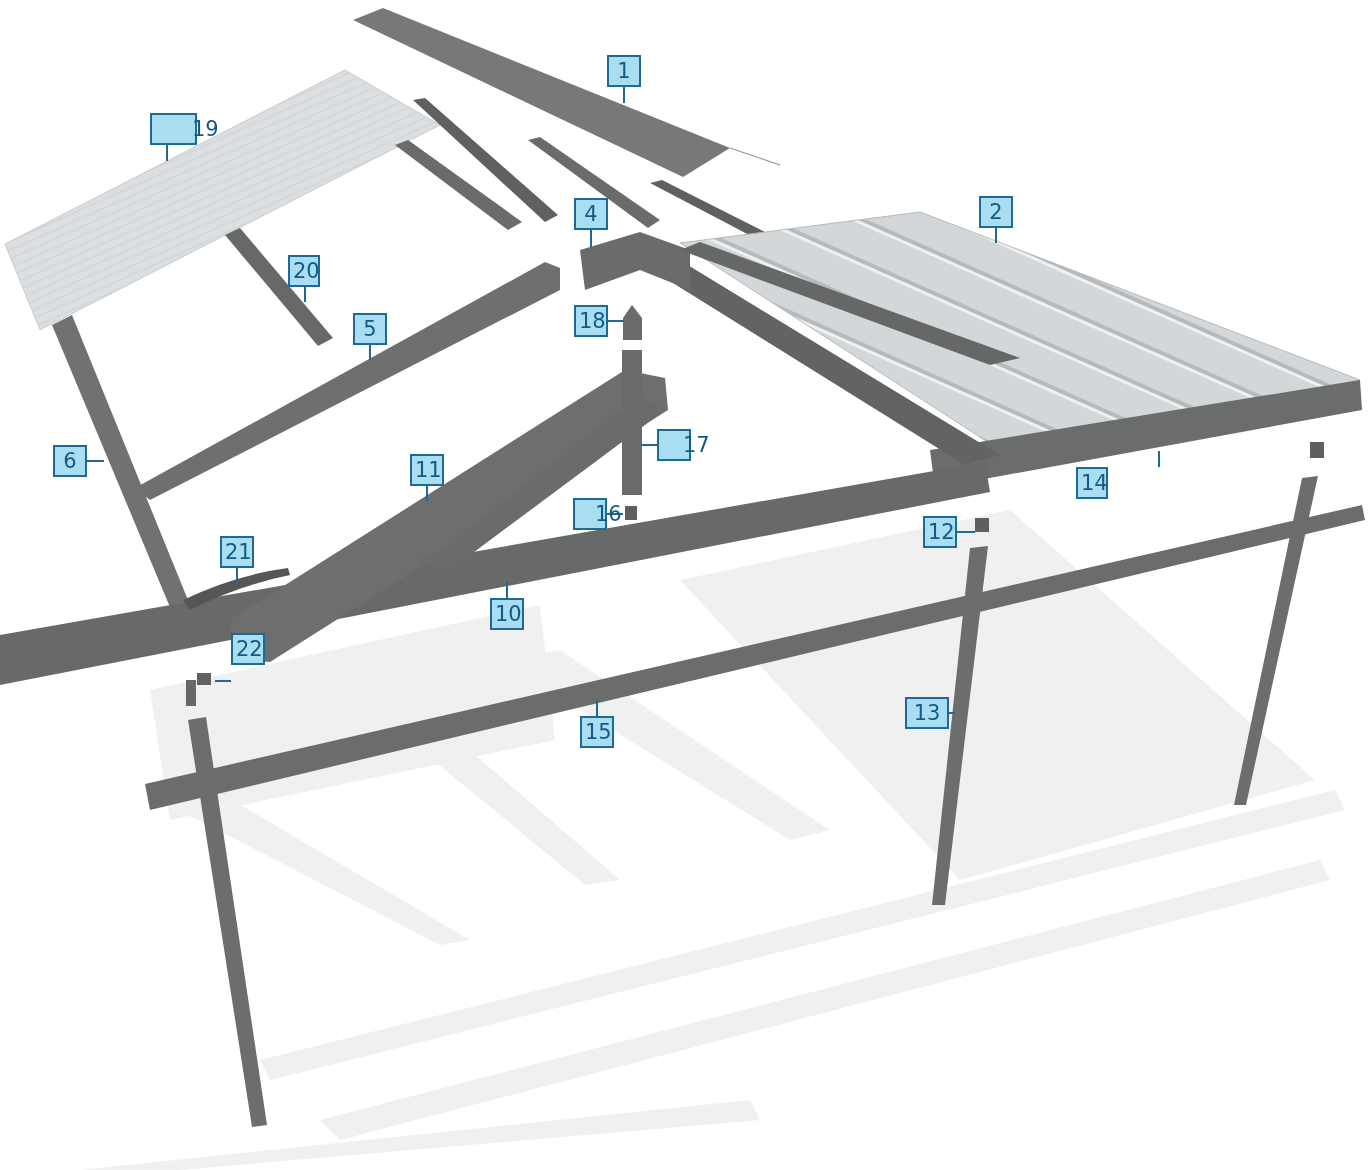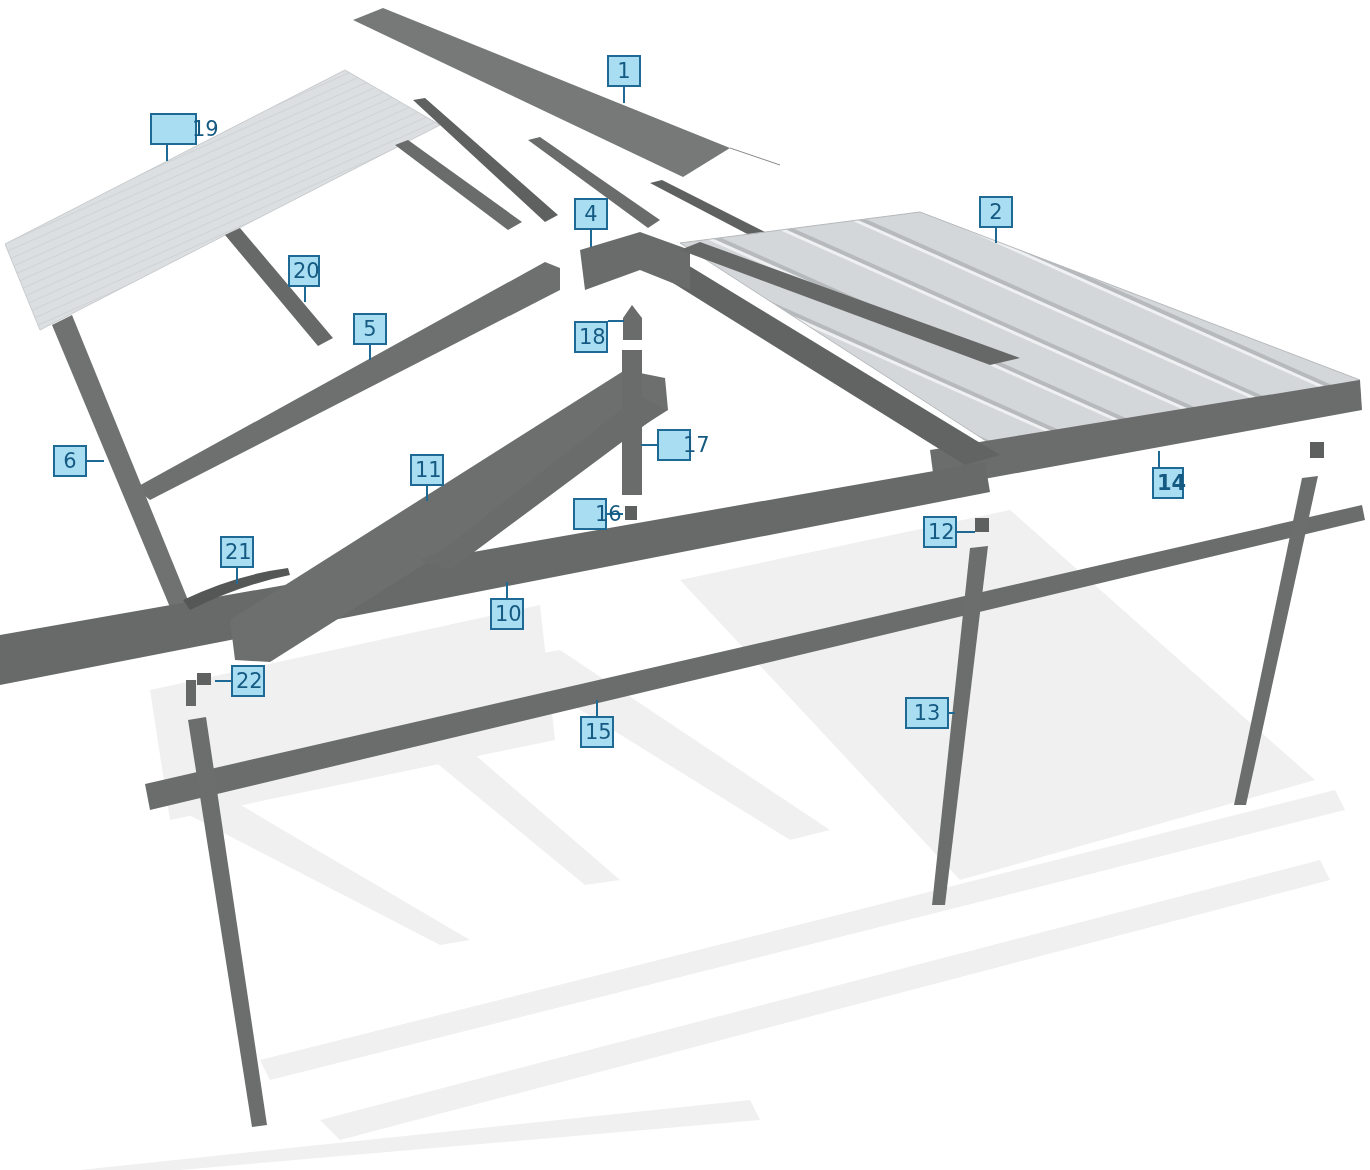--- a/index.html
+++ b/index.html
@@ -114,22 +114,22 @@
 
   <div class="callout" style="left: 607px; top: 55px; width: 34px;">1</div>
   <div class="callout" style="left: 979px; top: 196px; width: 34px;">2</div>
   <div class="callout" style="left: 574px; top: 198px; width: 34px;">4</div>
   <div class="callout" style="left: 353px; top: 313px; width: 34px;">5</div>
   <div class="callout" style="left: 53px; top: 445px; width: 34px;">6</div>
   <div class="callout" style="left: 490px; top: 598px; width: 34px;">10</div>
   <div class="callout" style="left: 410px; top: 454px; width: 34px;">11</div>
   <div class="callout" style="left: 923px; top: 516px; width: 34px;">12</div>
   <div class="callout" style="left: 905px; top: 697px; width: 44px;">13</div>
-  <div class="callout" style="left: 1152px; top: 467px; width: 22px; font-weight: bold;">14</div>
+  <div class="callout" style="left: 1076px; top: 467px; width: 22px;">14</div>
   <div class="callout" style="left: 580px; top: 716px; width: 34px;">15</div>
   <div class="callout" style="left: 573px; top: 498px; width: 34px; padding-left: 20px;">16</div>
   <div class="callout" style="left: 657px; top: 429px; width: 34px; padding-left: 24px;">17</div>
-  <div class="callout" style="left: 574px; top: 305px; width: 34px; margin-top: 16px;">18</div>
+  <div class="callout" style="left: 574px; top: 305px; width: 34px;">18</div>
   <div class="callout" style="left: 150px; top: 113px; width: 34px; padding-left: 40px;">19</div>
   <div class="callout" style="left: 288px; top: 255px; width: 26px;">20</div>
   <div class="callout" style="left: 220px; top: 536px; width: 34px;">21</div>
-  <div class="callout" style="left: 231px; top: 665px; width: 34px;">22</div>
+  <div class="callout" style="left: 231px; top: 633px; width: 34px;">22</div>
 </div>
 
 </body></html>

